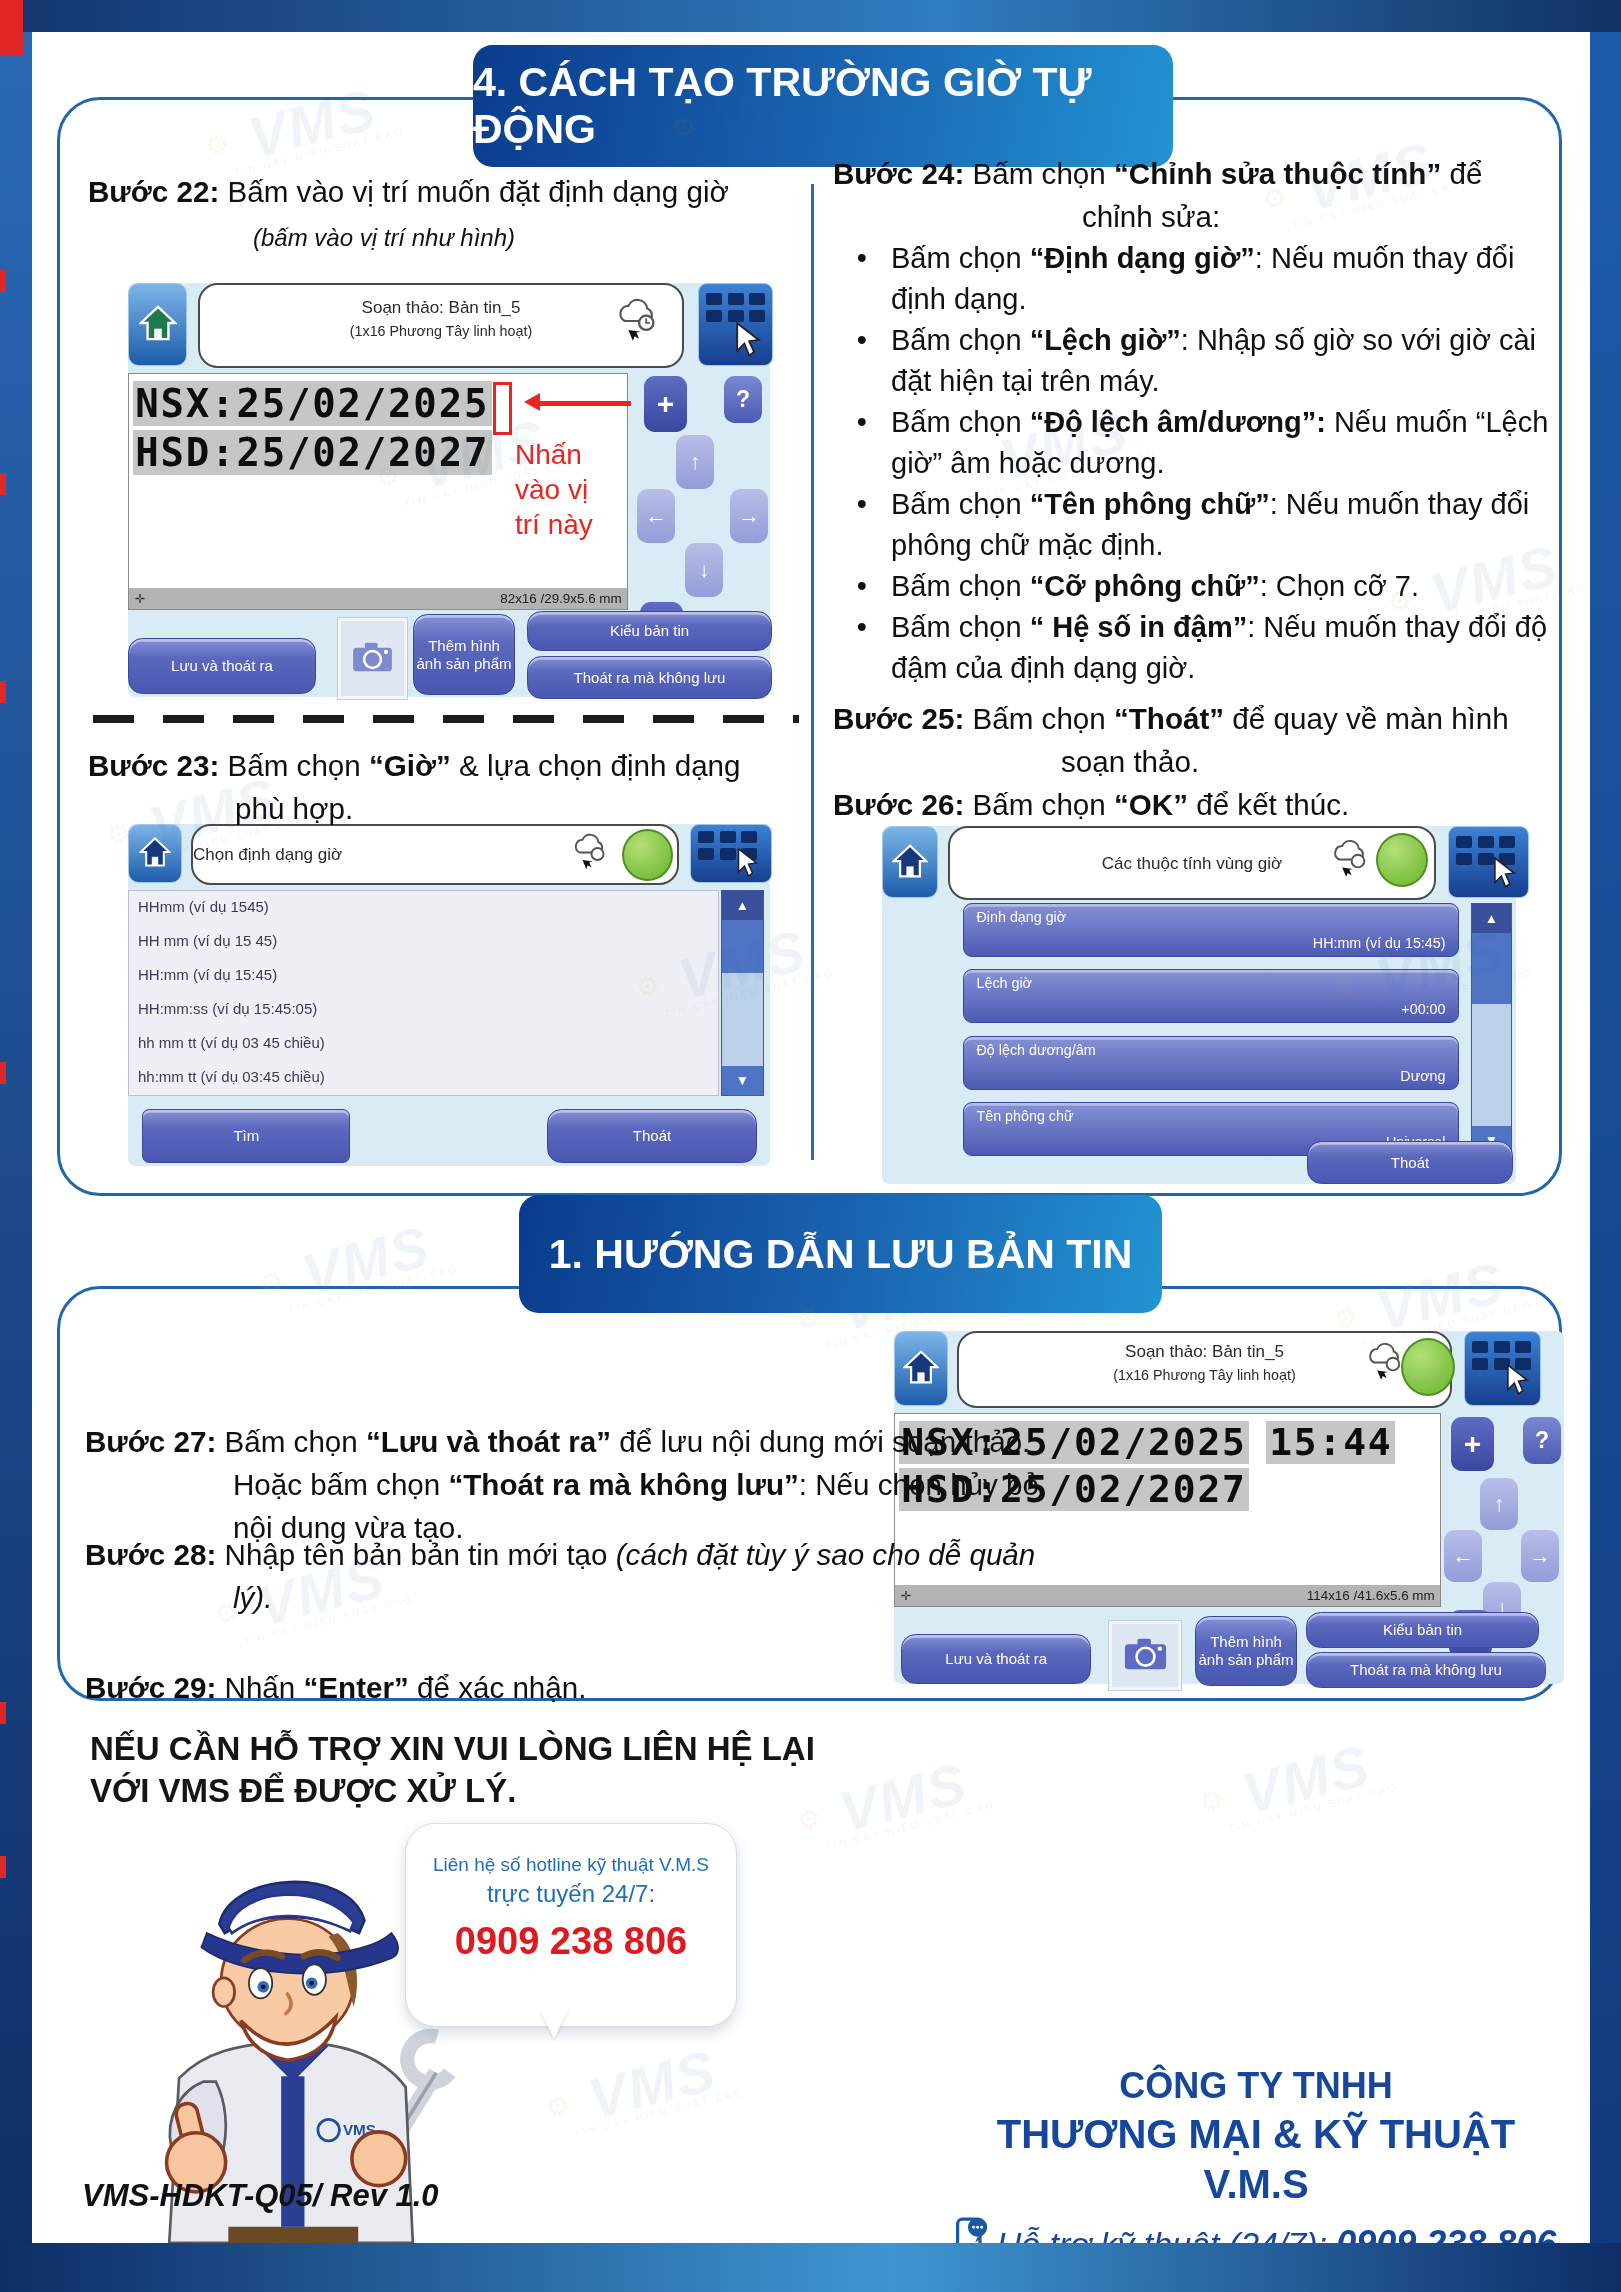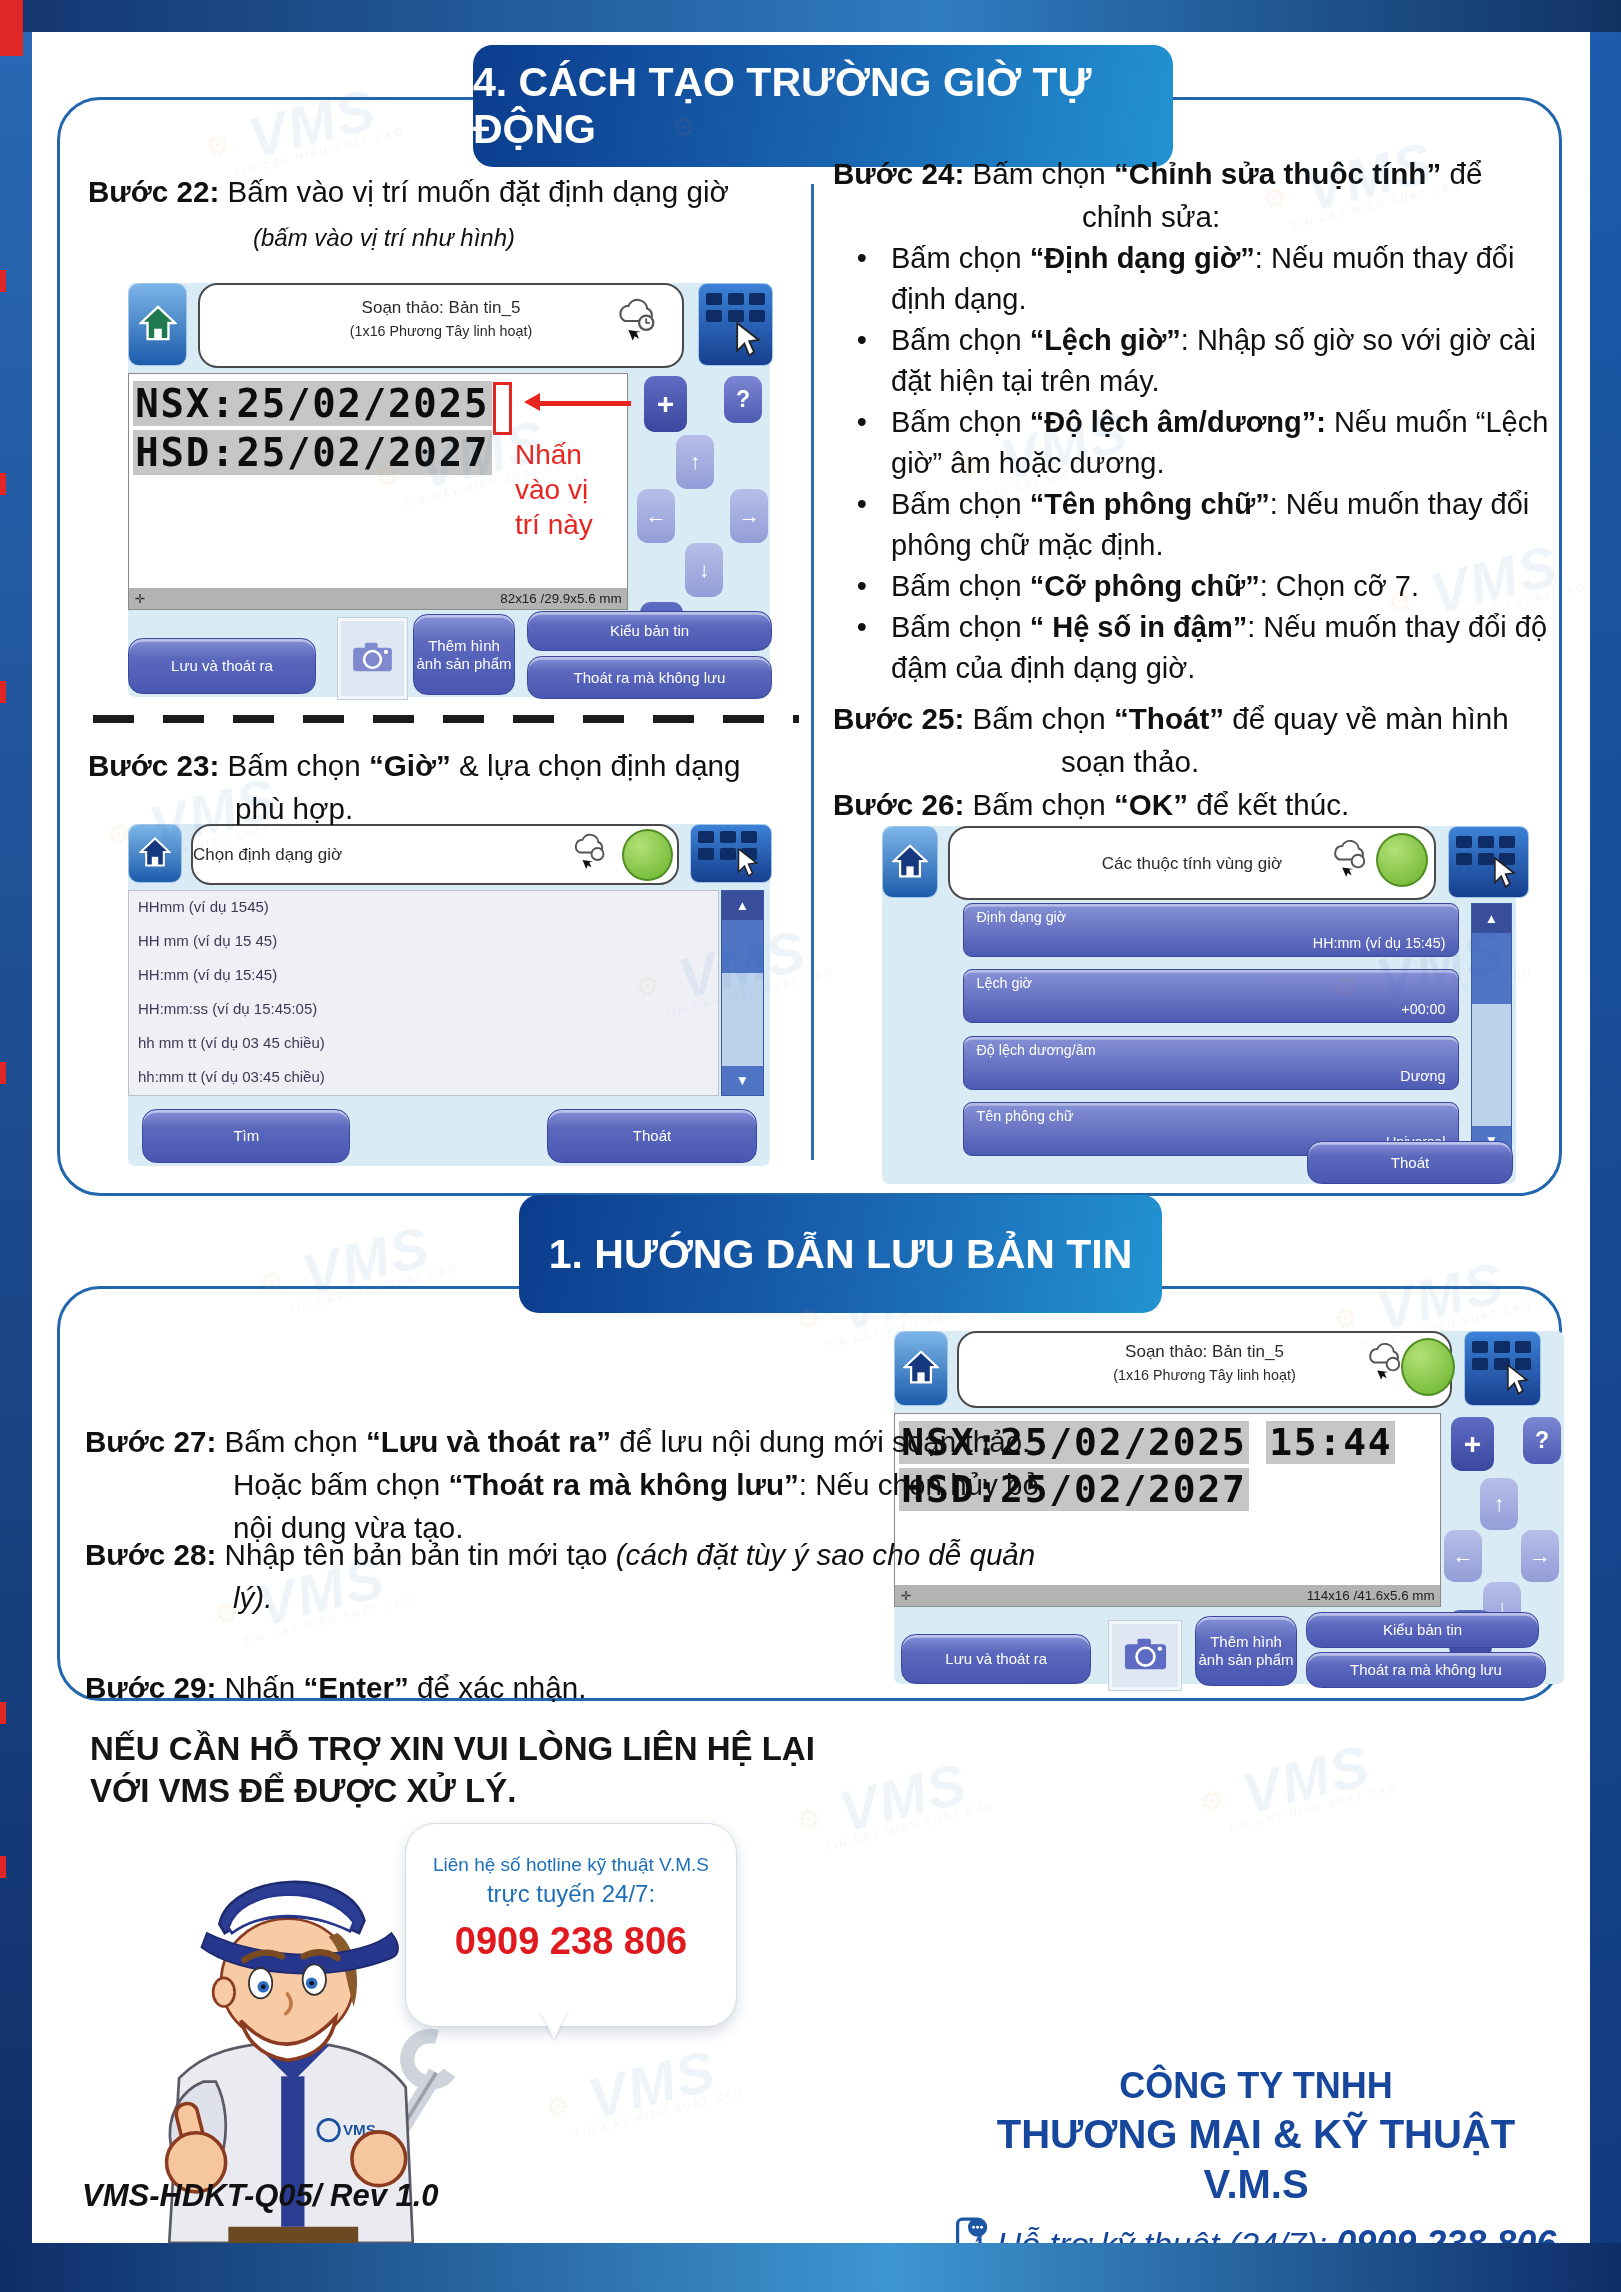--- a/index.html
+++ b/index.html
@@ -286,21 +286,21 @@
       <div class="li" style="top:41px;">HH mm (ví dụ 15 45)</div>
       <div class="li" style="top:75px;">HH:mm (ví dụ 15:45)</div>
       <div class="li" style="top:109px;">HH:mm:ss (ví dụ 15:45:05)</div>
       <div class="li" style="top:143px;">hh mm tt (ví dụ 03 45 chiều)</div>
       <div class="li" style="top:177px;">hh:mm tt (ví dụ 03:45 chiều)</div>
     </div>
     <div class="sbar" style="left:593px;top:66px;width:41px;height:204px;">
       <div class="cap">▲</div>
       <div class="cap capb">▼</div>
     </div>
-    <div class="pbtn" style="left:14.3px;top:285px;width:206px;height:52px;">
+    <div class="pbtn" style="left:14.3px;top:285px;width:206px;height:52px;border-radius:7px;">
         <span>Tìm</span>
       </div>
     <div class="pbtn" style="left:419px;top:285px;width:208px;height:52px;">
         <span>Thoát</span>
       </div>
   </div>
 
   <div class="step" style="left:833px;top:152px;width:727px;">
     <b>Bước 24:</b>
     <span>Bấm chọn </span><b>“Chỉnh sửa thuộc tính”</b><span> để</span>

